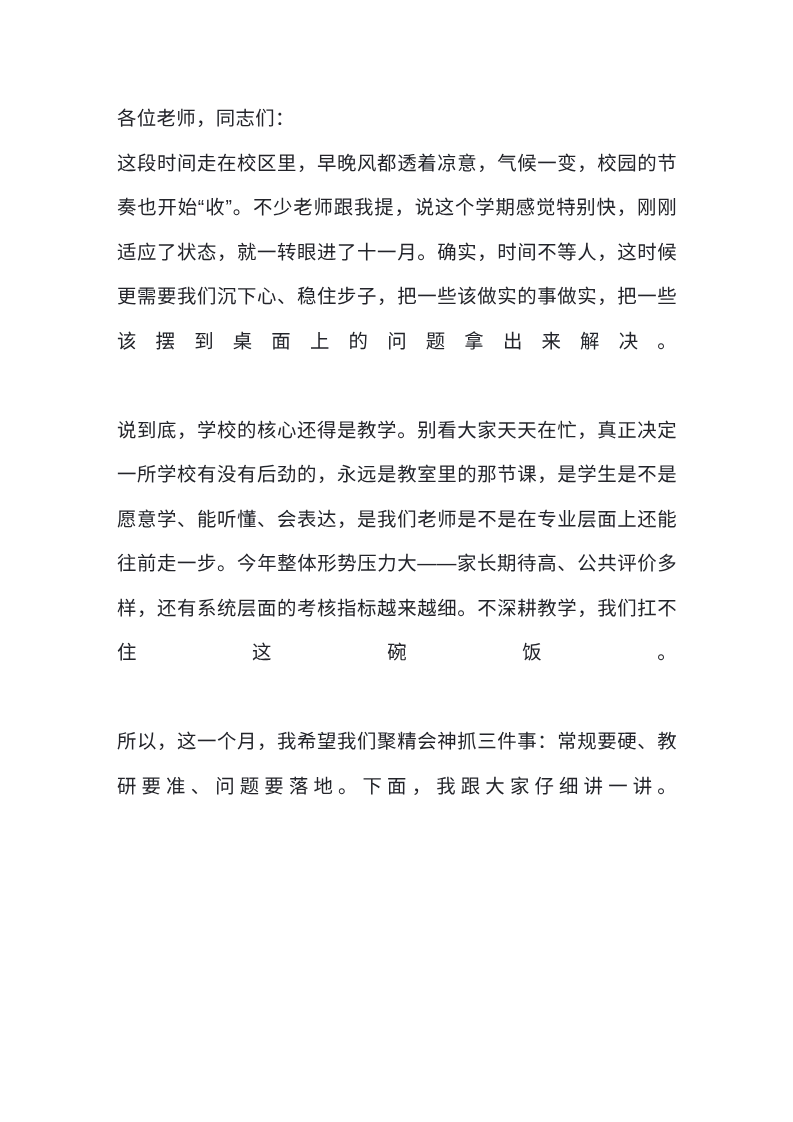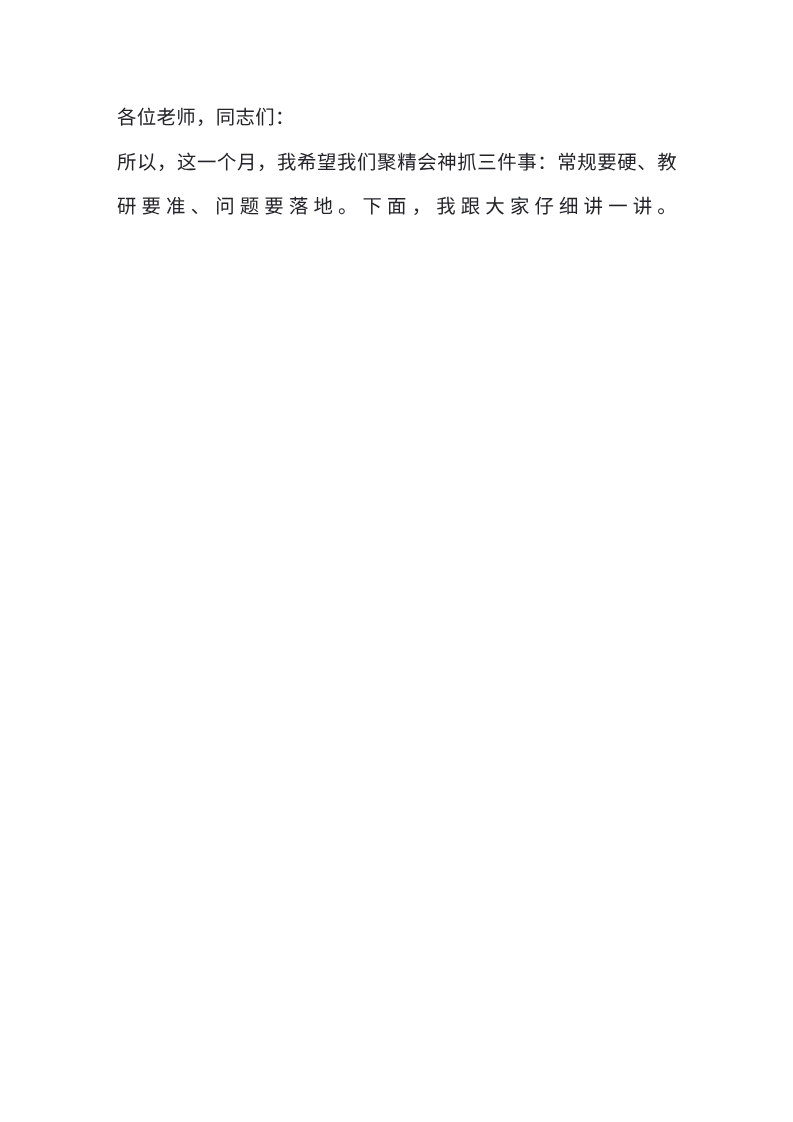--- a/index.html
+++ b/index.html
@@ -34,21 +34,21 @@
   .doc-body {
     position: absolute;
     left: 117px;
     top: 96px;
     width: 560px;
   }
 
   .para {
     margin: 0;
     padding: 0;
-    font-family: Liberation Serif, serif;
+    font-family: Liberation Sans, sans-serif;
     font-size: 19.4px;
     line-height: 44.5px;
     color: #23242a;
     text-align: justify;
     text-justify: inter-character;
     letter-spacing: 0.35px;
     word-break: break-all;
     -webkit-font-smoothing: antialiased;
     font-synthesis: none;
   }
@@ -70,19 +70,21 @@
 <body>
 
 <div class="page">
   <div class="paper-tint"></div>
 
   <div class="doc-body">
 
     <p class="para short">各位老师，同志们：</p>
 
 
+    <p class="para">这段时间走在校区里，早晚风都透着凉意，气候一变，校园的节奏也开始“收”。不少老师跟我提，说这个学期感觉特别快，刚刚适应了状态，就一转眼进了十一月。确实，时间不等人，这时候更需要我们沉下心、稳住步子，把一些该做实的事做实，把一些该摆到桌面上的问题拿出来解决。</p>
 
 
+    <p class="para">说到底，学校的核心还得是教学。别看大家天天在忙，真正决定一所学校有没有后劲的，永远是教室里的那节课，是学生是不是愿意学、能听懂、会表达，是我们老师是不是在专业层面上还能往前走一步。今年整体形势压力大——家长期待高、公共评价多样，还有系统层面的考核指标越来越细。不深耕教学，我们扛不住这碗饭。</p>
 
     <p class="para">所以，这一个月，我希望我们聚精会神抓三件事：常规要硬、教研要准、问题要落地。下面，我跟大家仔细讲一讲。</p>
 
   </div>
 </div>
 
 </body></html>

